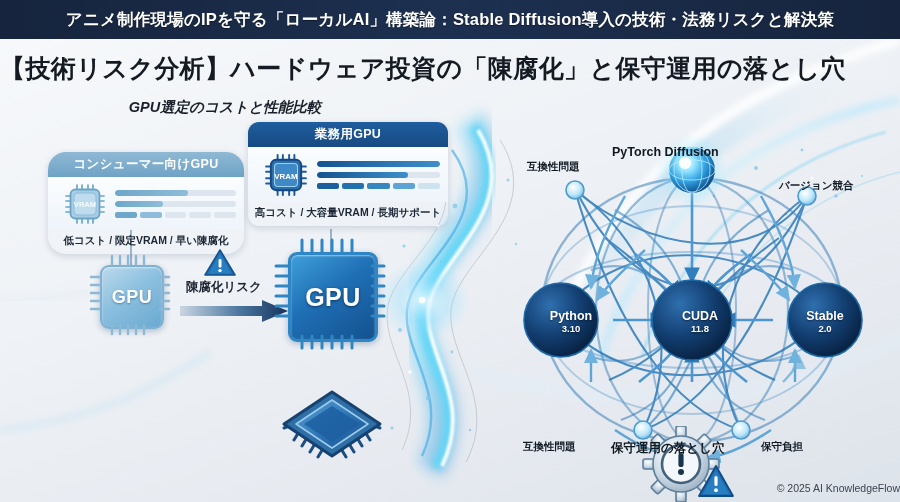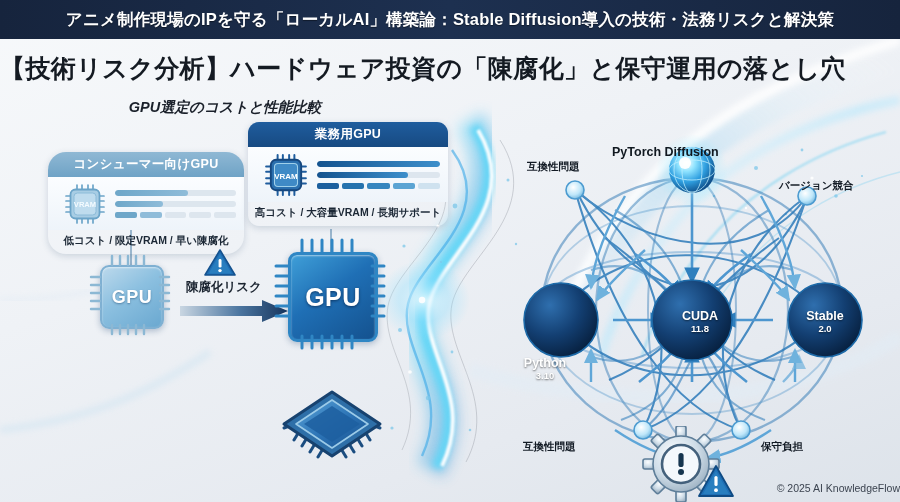--- a/index.html
+++ b/index.html
@@ -500,21 +500,21 @@
       <circle cx="80" cy="60" r="9" fill="url(#smallg)" stroke="#4c9bd0" stroke-width="1.6"></circle>
       <circle cx="312" cy="66" r="9" fill="url(#smallg)" stroke="#4c9bd0" stroke-width="1.6"></circle>
       <circle cx="148" cy="300" r="9" fill="url(#smallg)" stroke="#4c9bd0" stroke-width="1.6"></circle>
       <circle cx="246" cy="300" r="9" fill="url(#smallg)" stroke="#4c9bd0" stroke-width="1.6"></circle>
 
       <circle cx="197" cy="190" r="40" fill="url(#nodeg)" stroke="#1d6aa8" stroke-width="1.6"></circle>
       <circle cx="66" cy="190" r="37" fill="url(#nodeg)" stroke="#1d6aa8" stroke-width="1.6"></circle>
       <circle cx="330" cy="190" r="37" fill="url(#nodeg)" stroke="#1d6aa8" stroke-width="1.6"></circle>
     </svg>
 
-    <div class="node-txt" style="left:4px;top:180px;width:92px;margin-top:47px;">
+    <div class="node-txt" style="left:30px;top:180px;width:92px;">
       <span class="n1">Python</span>
       <span class="n2">3.10</span>
     </div>
     <div class="node-txt" style="left:159px;top:180px;width:92px;">
       <span class="n1">CUDA</span>
       <span class="n2">11.8</span>
     </div>
     <div class="node-txt" style="left:284px;top:180px;width:92px;">
       <span class="n1">Stable</span>
       <span class="n2">2.0</span>
@@ -553,15 +553,16 @@
       </g>
       <g transform="translate(56,34)">
         <path d="M19,6 L36,36 L2,36 Z" fill="#1f6fb5" stroke="#0f4b84" stroke-width="1.8" stroke-linejoin="round"></path>
         <path d="M19,11 L32,34 L6,34 Z" fill="#2f88c6" opacity=".6"></path>
         <rect x="17.4" y="16" width="3.2" height="10" rx="1.6" fill="#ffffff"></rect>
         <circle cx="19" cy="30.2" r="1.9" fill="#ffffff"></circle>
       </g>
     </svg>
   </div>
 
+  <div class="pit-title">保守運用の落とし穴</div>
 
   <div class="footer">© 2025 AI KnowledgeFlow</div>
 </div>
 
 </body></html>

